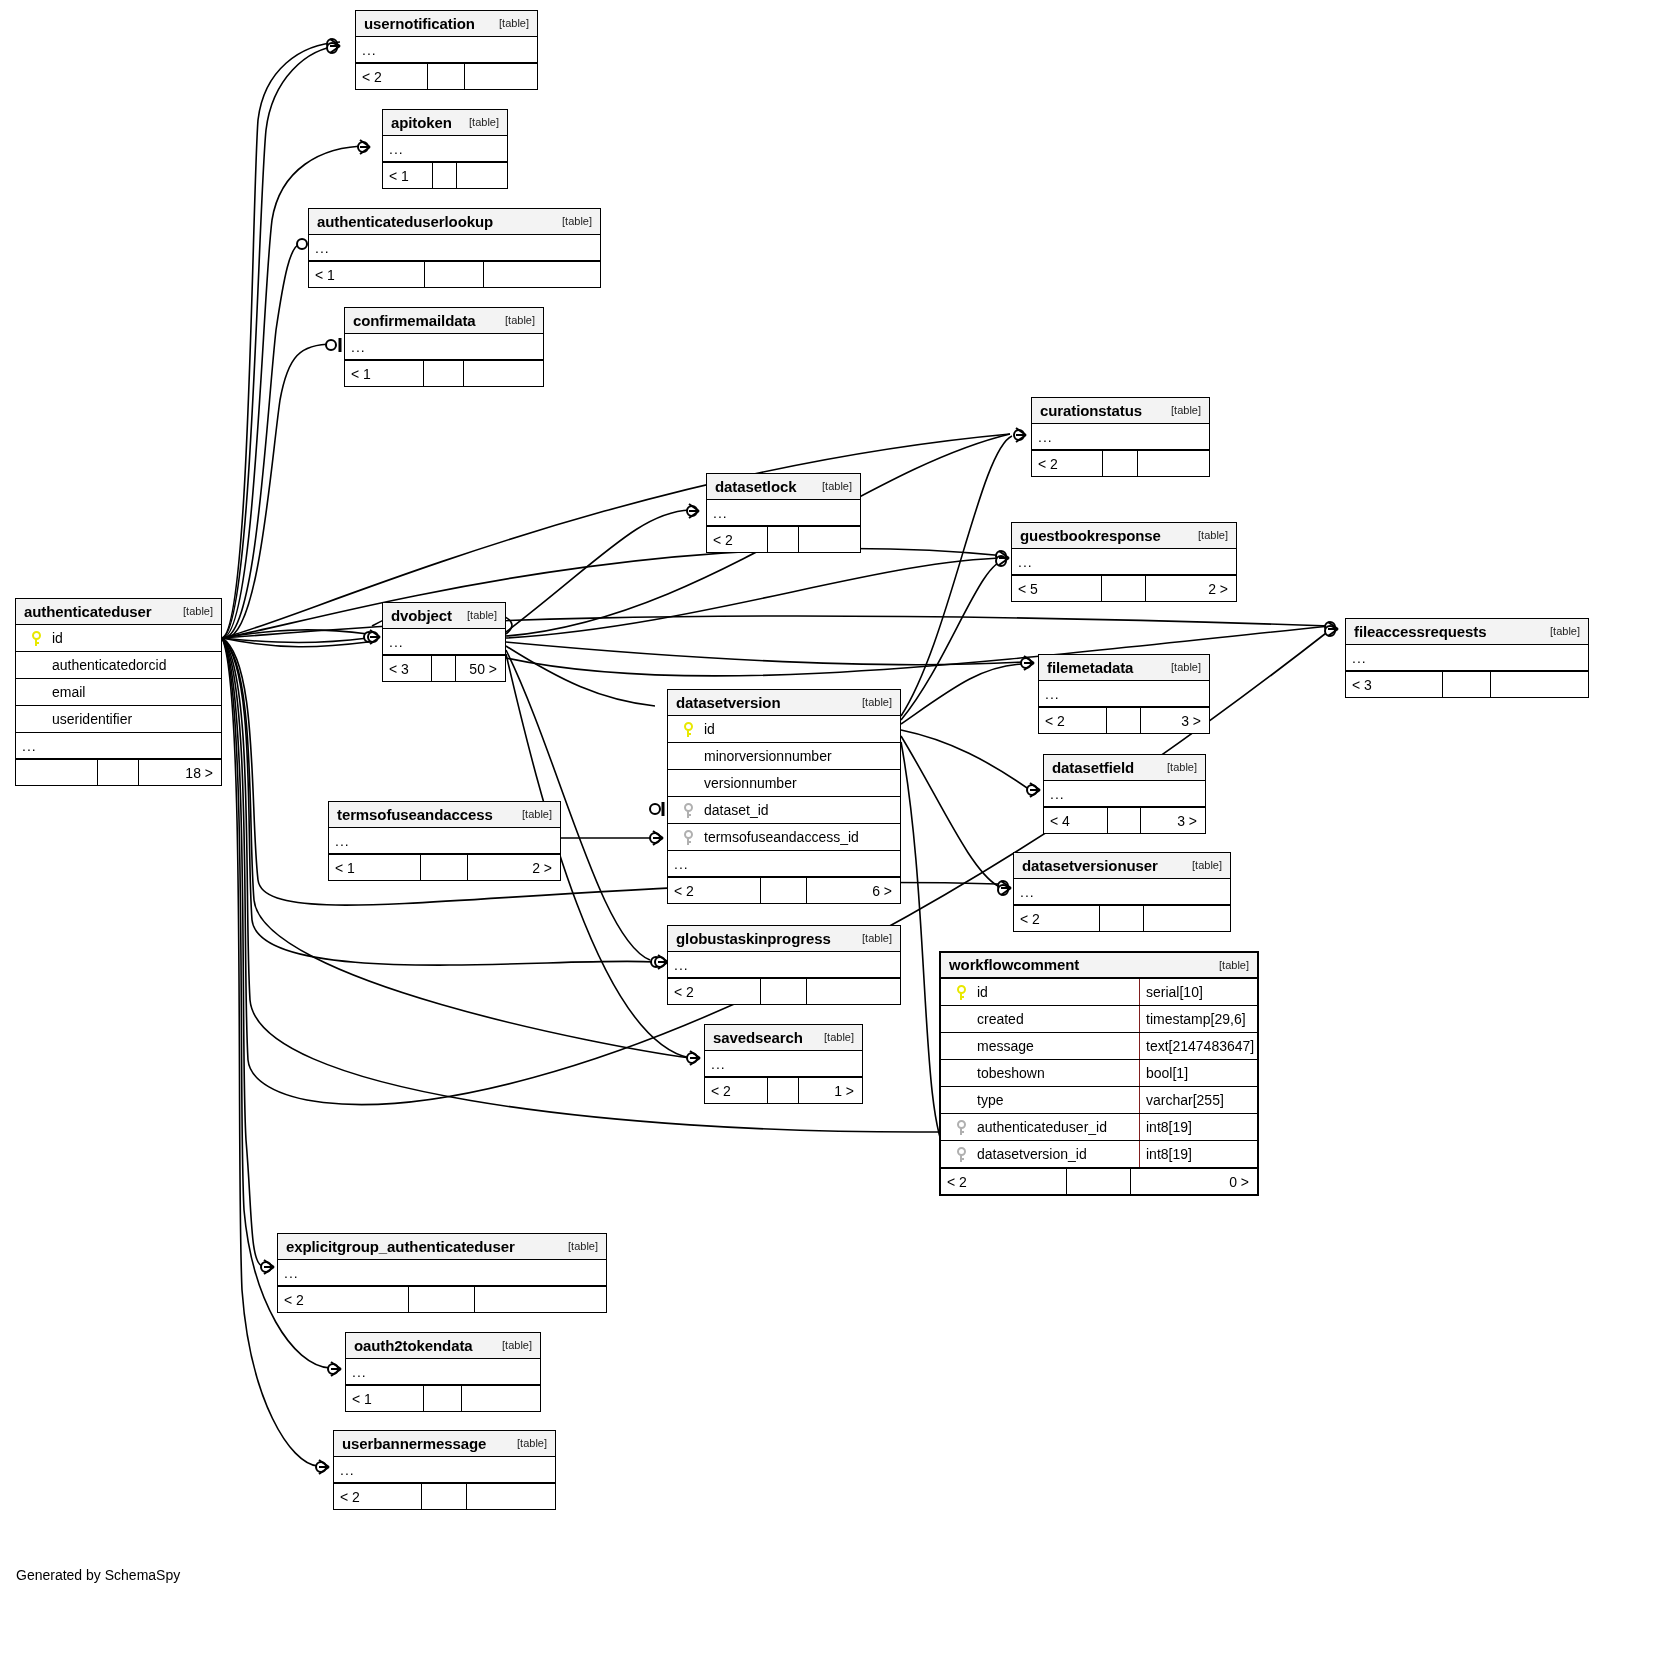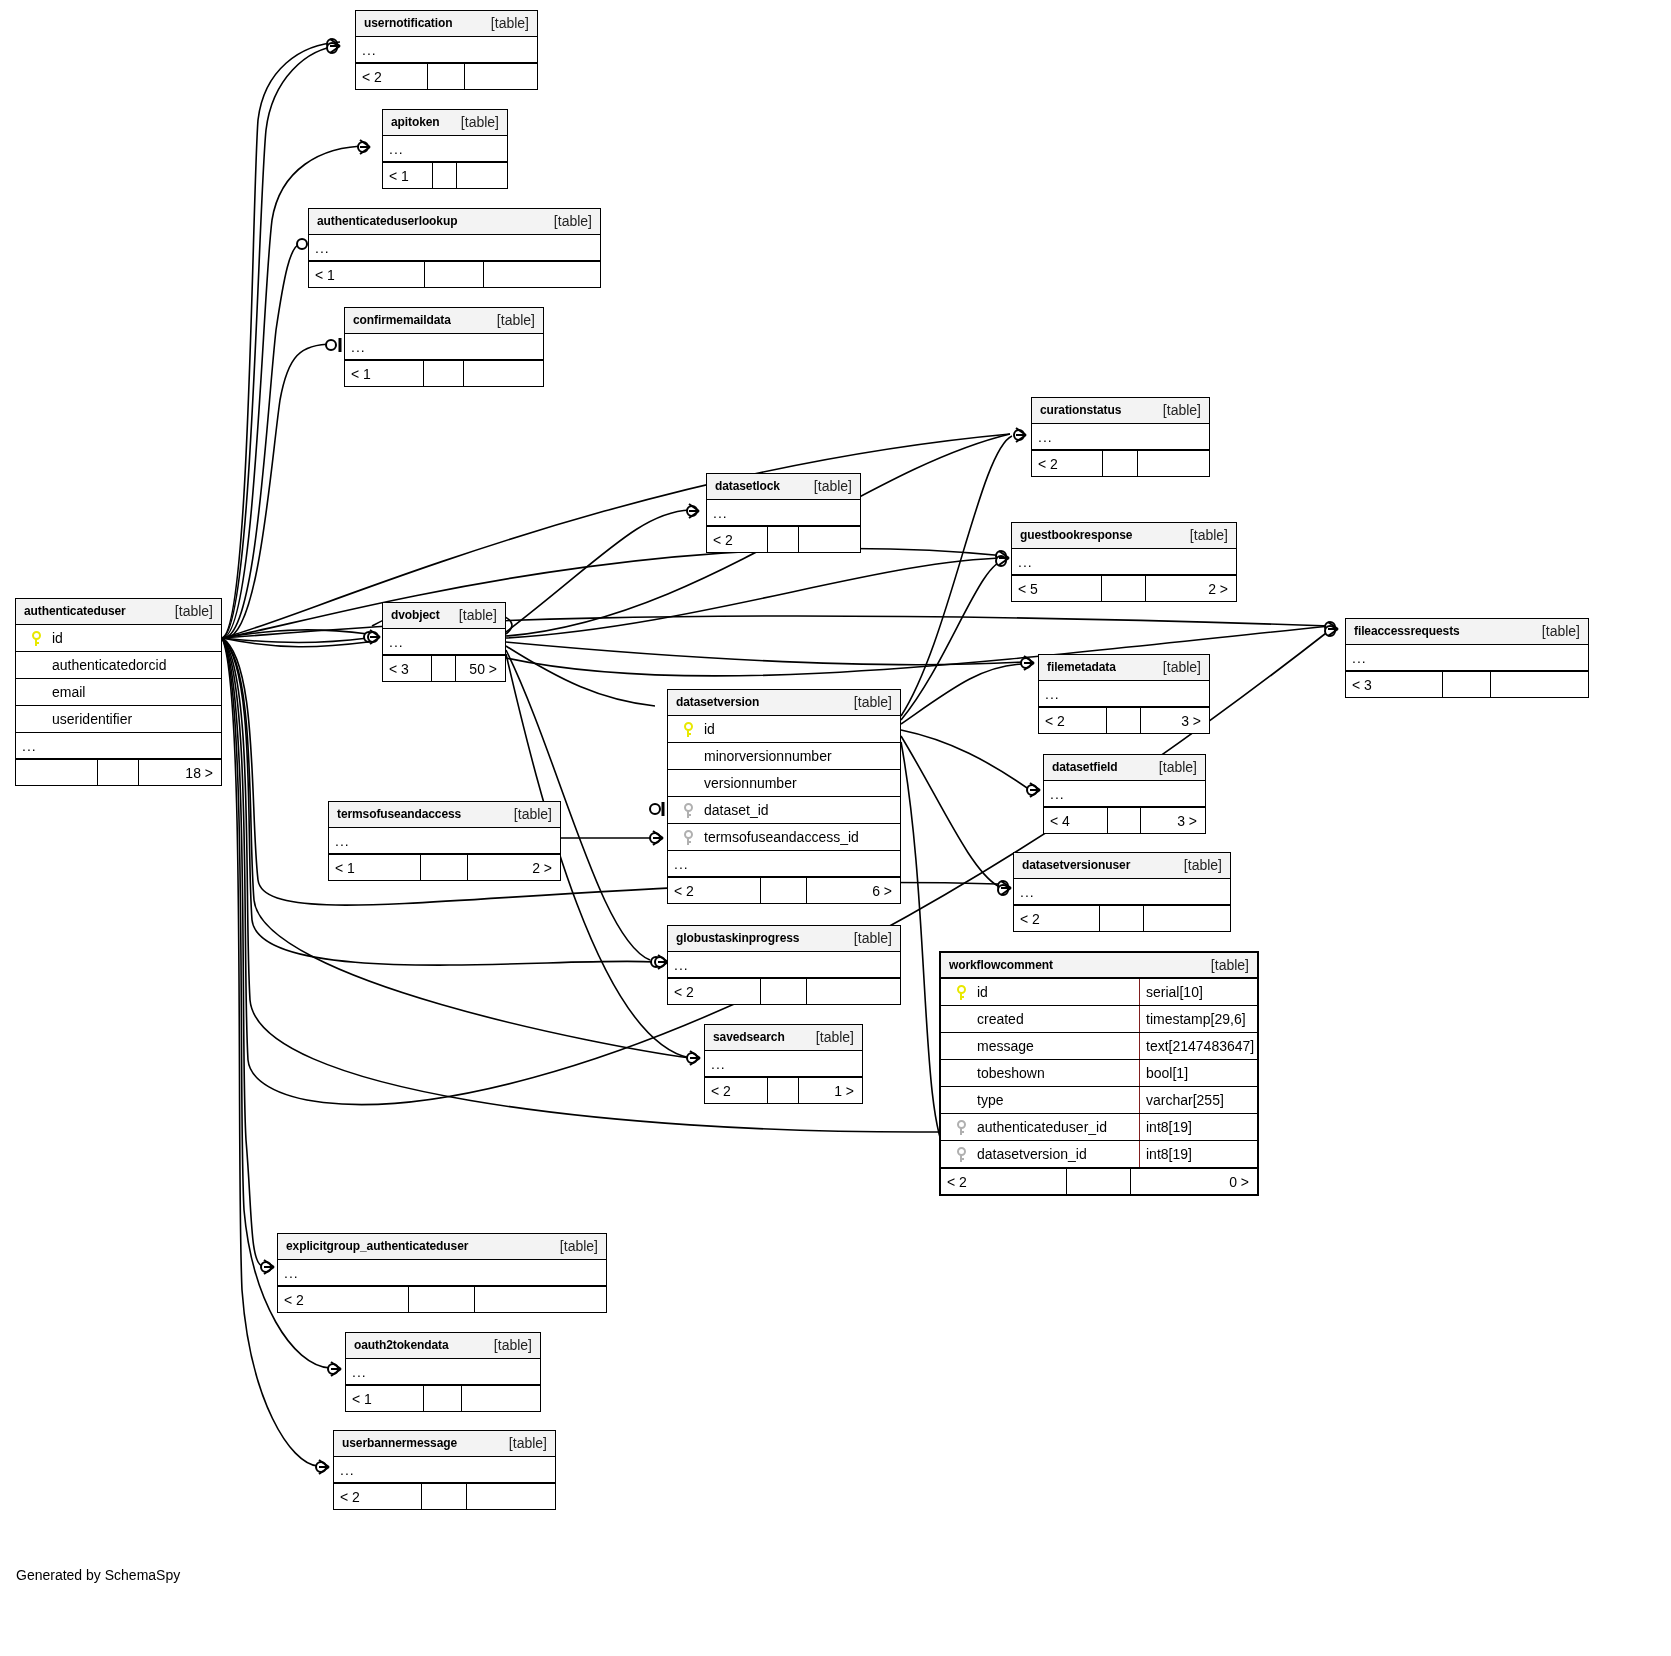--- a/index.html
+++ b/index.html
@@ -6,22 +6,22 @@
   body{font-family:"Liberation Sans",sans-serif;}
   #canvas{position:relative;width:1671px;height:1656px;background:#ffffff;overflow:hidden;}
   #edges{position:absolute;left:0;top:0;width:1671px;height:1656px;pointer-events:none;}
 
   .tbl{position:absolute;border:1px solid #000;background:#fff;box-sizing:border-box;}
   .tbl.thick{border:2px solid #000;}
   .tbl .hdr{display:flex;align-items:center;justify-content:space-between;
             background:#f3f3f3;border-bottom:1px solid #000;
             padding:3px 8px 4px 8px;box-sizing:border-box;height:26px;}
   .tbl.thick .hdr{border-bottom:2px solid #000;}
-  .tbl .hdr .nm{font-weight:bold;font-size:12px;color:#000;letter-spacing:-0.1px;}
-  .tbl .hdr .tg{font-size:14px;color:#222;margin-left:14px;}
+  .tbl .hdr .nm{font-weight:bold;font-size:15px;color:#000;letter-spacing:-0.1px;}
+  .tbl .hdr .tg{font-size:11px;color:#222;margin-left:14px;}
 
   .row{display:flex;align-items:center;height:27px;border-bottom:1px solid #000;box-sizing:border-box;
        font-size:14px;color:#000;}
   .tbl.thick .row{border-bottom:1px solid #000;}
   .row:last-child{border-bottom:none;}
   .row .colname{flex:1;display:flex;align-items:center;padding-left:8px;box-sizing:border-box;}
   .row .keyslot{width:24px;display:flex;align-items:center;justify-content:center;flex:0 0 24px;}
   .row .lbl{padding-left:4px;}
   .row .coltype{border-left:1px solid #7f1d1d;padding-left:6px;box-sizing:border-box;
                 display:flex;align-items:center;height:100%;font-size:14px;}

